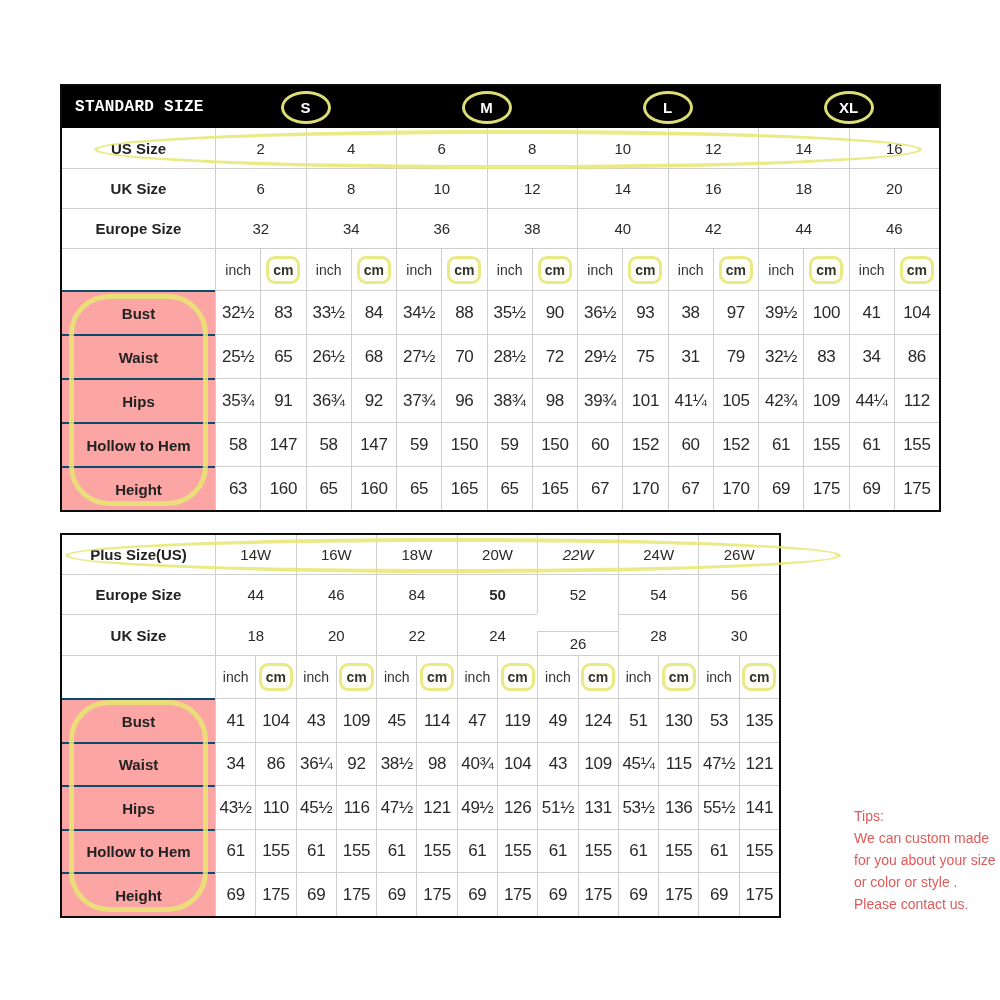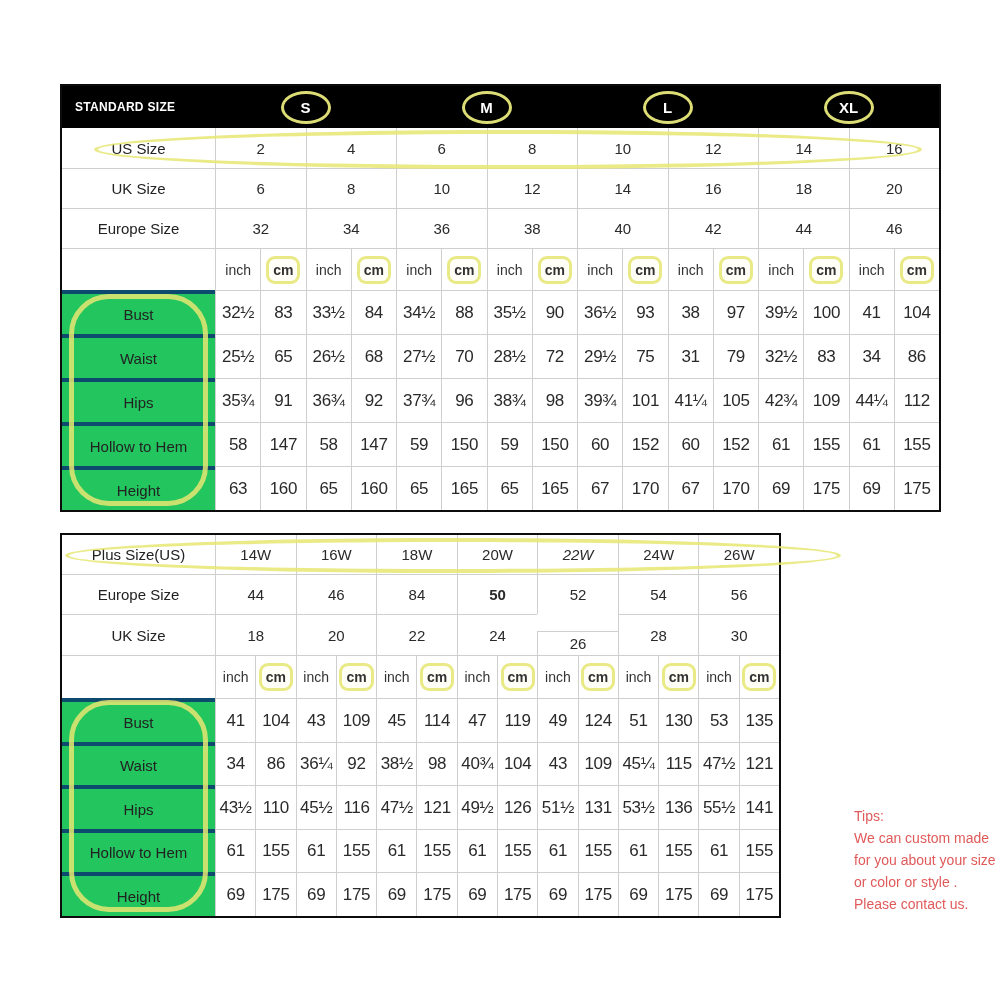--- a/index.html
+++ b/index.html
@@ -7,32 +7,32 @@
     font-family:"Liberation Sans","DejaVu Sans",sans-serif; color:#222; }
   .page { position:relative; width:1000px; height:1000px; background:#fff; overflow:hidden; }
 
   
   .tablewrap { position:absolute; background:#fff; border:2px solid #0c0c0c; }
   .t1 { left:60px; top:84px; width:881px; }
   .t2 { left:60px; top:533px; width:721px; }
 
   .t1head { height:42px; background:#000; display:grid;
     grid-template-columns:153px repeat(4,1fr); align-items:center; }
-  .t1title { color:#fff; font-weight:bold; font-size:12px; letter-spacing:.3px; padding-left:13px; }
+  .t1title { color:#fff; font-weight:bold; font-size:16px; letter-spacing:.3px; padding-left:13px;font-family:Liberation Mono, monospace; }
   .grp { display:flex; justify-content:center; }
   .oval { min-width:50px; height:33px; border:3px solid rgba(233,233,124,.95);
     border-radius:50%; color:#fff; font-weight:bold; font-size:15px;
     display:flex; align-items:center; justify-content:center; padding:0 9px; }
 
   .grid { display:grid; }
   .c { display:flex; align-items:center; justify-content:center;
     border-left:1px solid #cfcfcf; border-top:1px solid #cfcfcf; background:#fff;
     overflow:hidden; white-space:nowrap; }
-  .lbl { font-weight:normal; font-size:15px; border-left:none; }
-  .gray { background:#22c55e; border-top:4px solid #0c4a6e; }
+  .lbl { font-weight:bold; font-size:15px; border-left:none; }
+  .gray { background:#fca5a5; border-top:2px solid #0c4a6e; }
   .sz  { font-size:15px; color:#2a2a2a; }
   .unit{ font-size:14px; color:#333; }
   .val { font-size:17px; color:#2a2a2a; letter-spacing:-.3px; }
   .rT  { border-top:none; }
 
   .cmbox { min-width:33px; height:28px; border:3px solid rgba(232,232,126,.95);
     border-radius:9px; display:flex; align-items:center; justify-content:center;
     padding:0 4px; background:rgba(255,255,225,.25);font-weight:bold; }
 
   

